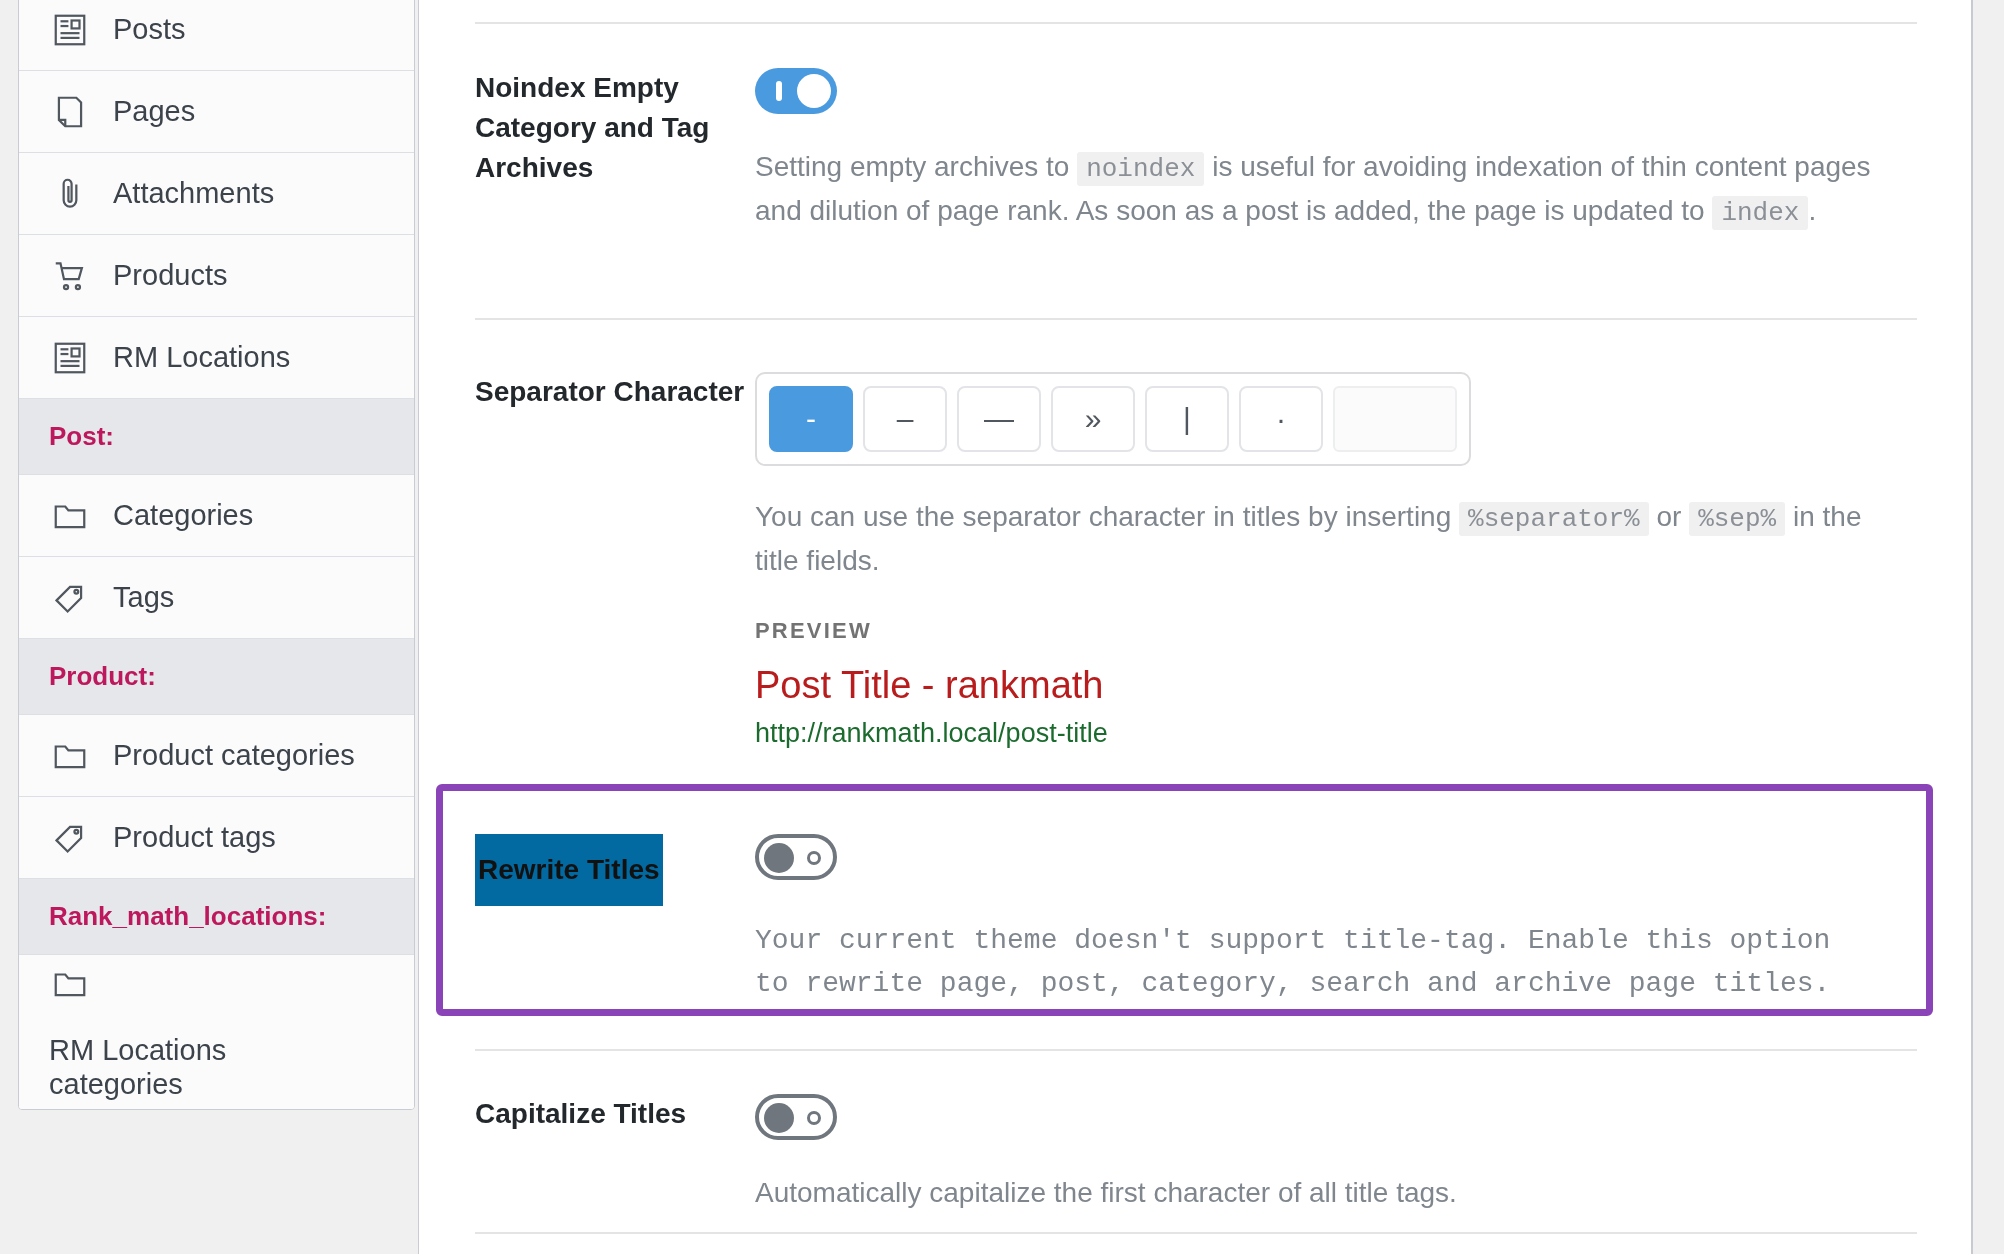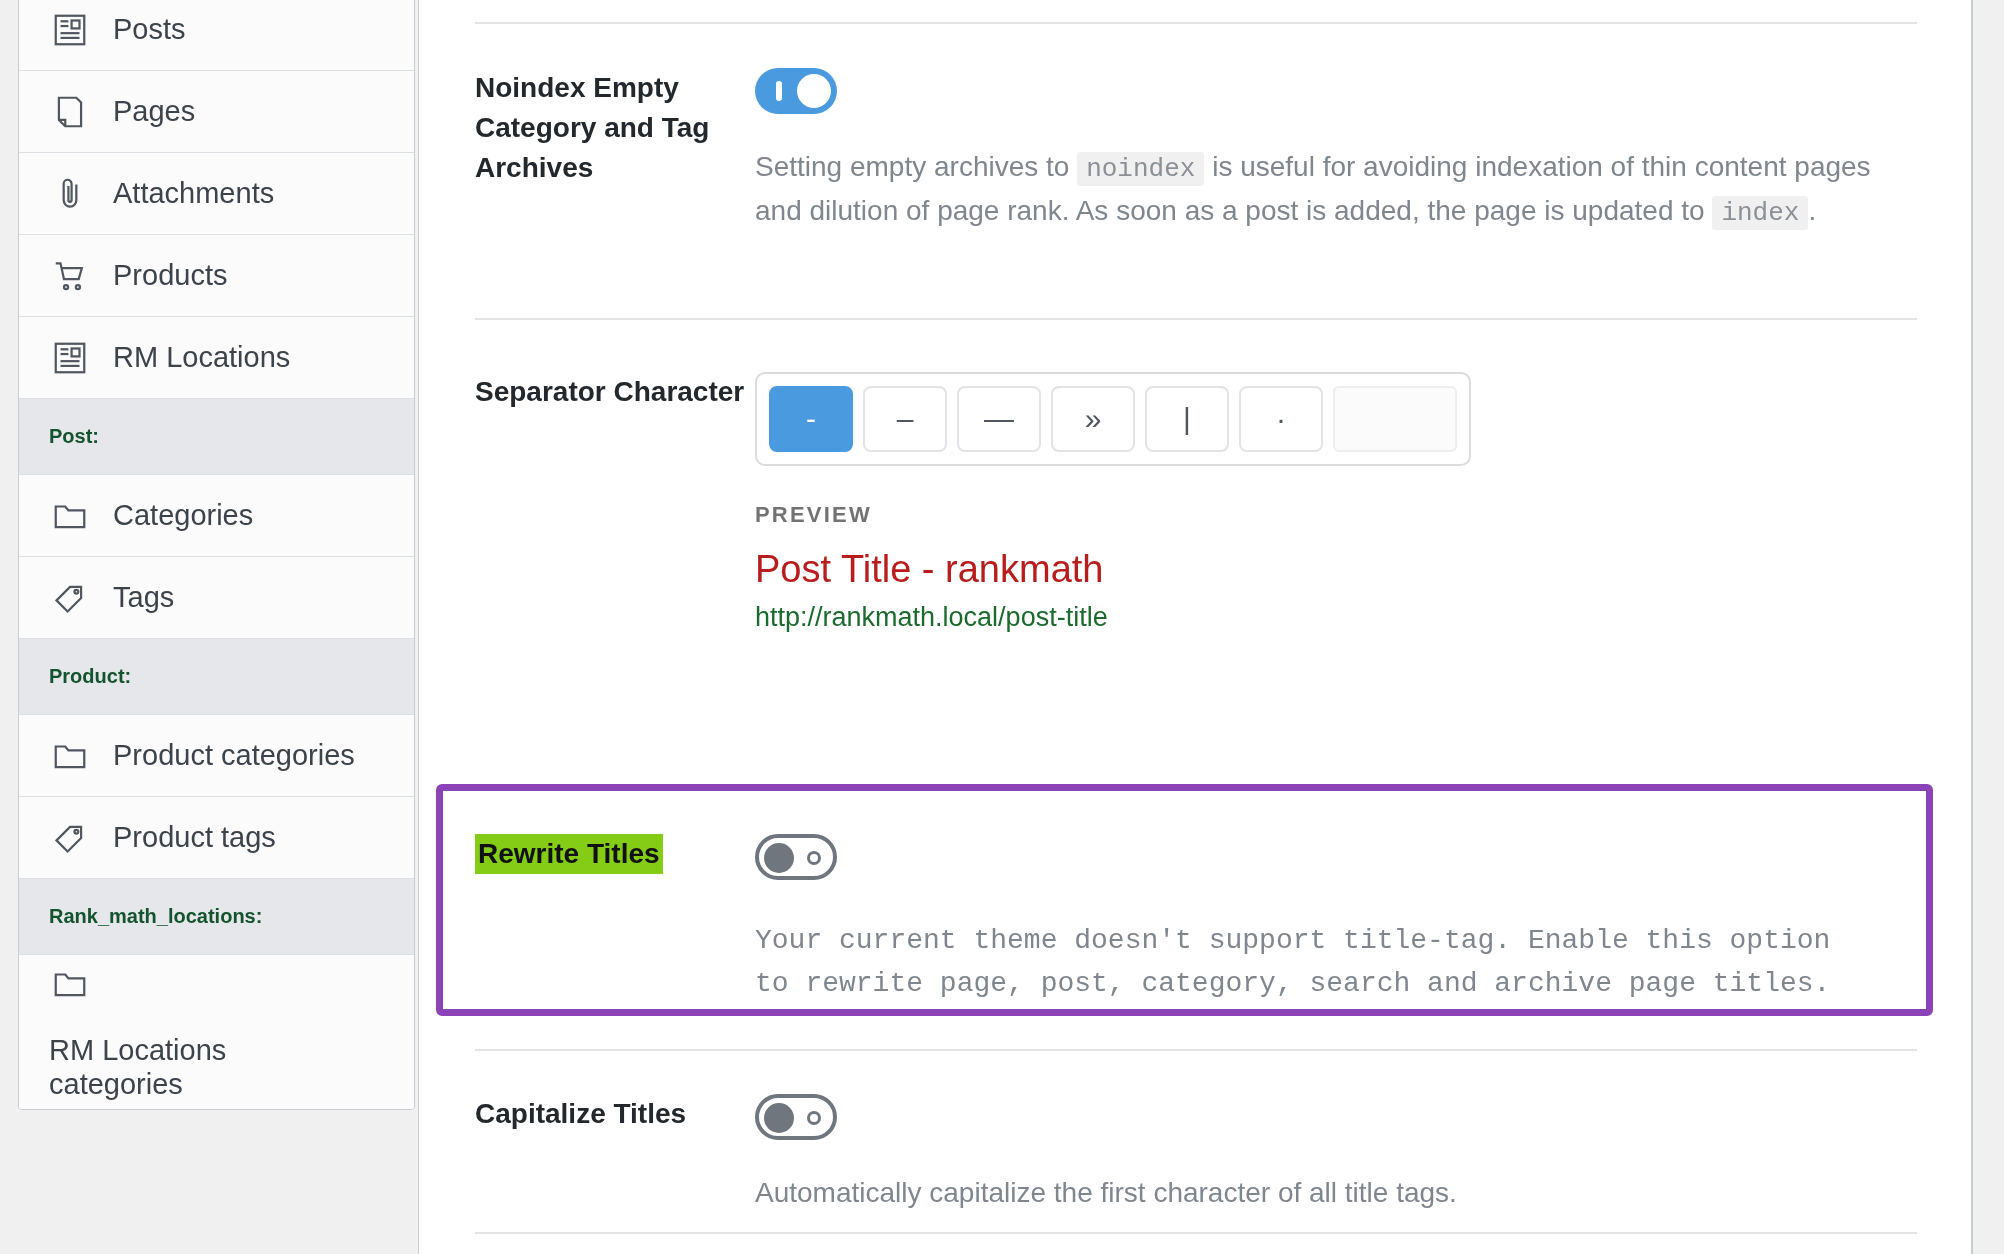--- a/index.html
+++ b/index.html
@@ -46,23 +46,23 @@
     margin-right:22px;
     display:flex; align-items:center; justify-content:center;
   }
   .menu-item .lbl { white-space:normal; }
   .menu-head {
     min-height:76px;
     display:flex; align-items:center;
     padding: 8px 18px 8px 30px;
     background:#e5e7eb;
     border-bottom:1px solid #dcdfe3;
-    color:#14532d;
+    color:#be185d;
     font-weight:bold;
-    font-size:20px;
+    font-size:26px;
   }
   .wrap2 { flex-wrap:wrap; }
   .wrap2 .lbl { max-width:300px;margin-top:28px; }
 
   
   .main {
     position:absolute; left:420px; top:0; width:1408px; height:1254px;
     background:#ffffff;
   }
   .main-right-border {
@@ -81,21 +81,21 @@
 
   
   .field { position:absolute; left:0; width:1552px; }
   .field-label {
     position:absolute; left:55px; width:300px;
     font-size:28px; font-weight:bold; color:#23282d;
     line-height:1.42;
   }
   .field-label.sel {
     display:inline-block; width:auto;
-    background:#84cc16; color:#111; padding:0 3px;
+    background:#0369a1; color:#111; padding:16px 3px;
   }
   .field-body { position:absolute; left:335px; width:1120px; }
 
   .desc {
     font-size:28px; color:#7f868d; line-height:1.52;
   }
   code.tag {
     background:#f0f0f1; color:#8b9096;
     font-family:"Liberation Mono", monospace;
     font-size:26px; padding:2px 9px; border-radius:3px;
@@ -303,20 +303,27 @@
         <div class="sep-group" id="sep-group">
             <div class="sep-btn active">-</div>
             <div class="sep-btn">–</div>
             <div class="sep-btn">—</div>
             <div class="sep-btn">»</div>
             <div class="sep-btn">|</div>
             <div class="sep-btn">·</div>
             <input class="sep-input" type="text" placeholder="" style="">
           </div>
 
+        <div class="desc" style="margin-top:30px;">
+          <span>You can use the separator character in titles by inserting</span>
+          <code class="tag">%separator%</code>
+          <span>or</span>
+          <code class="tag">%sep%</code>
+          <span>in the title fields.</span>
+        </div>
 
         <div style="margin-top:36px;">
           <div class="preview-label">PREVIEW</div>
           <div class="preview-title">Post Title - rankmath</div>
           <div class="preview-url">http://rankmath.local/post-title</div>
         </div>
       </div>
     </div>
 
     <div class="field" style="top:834px;">

